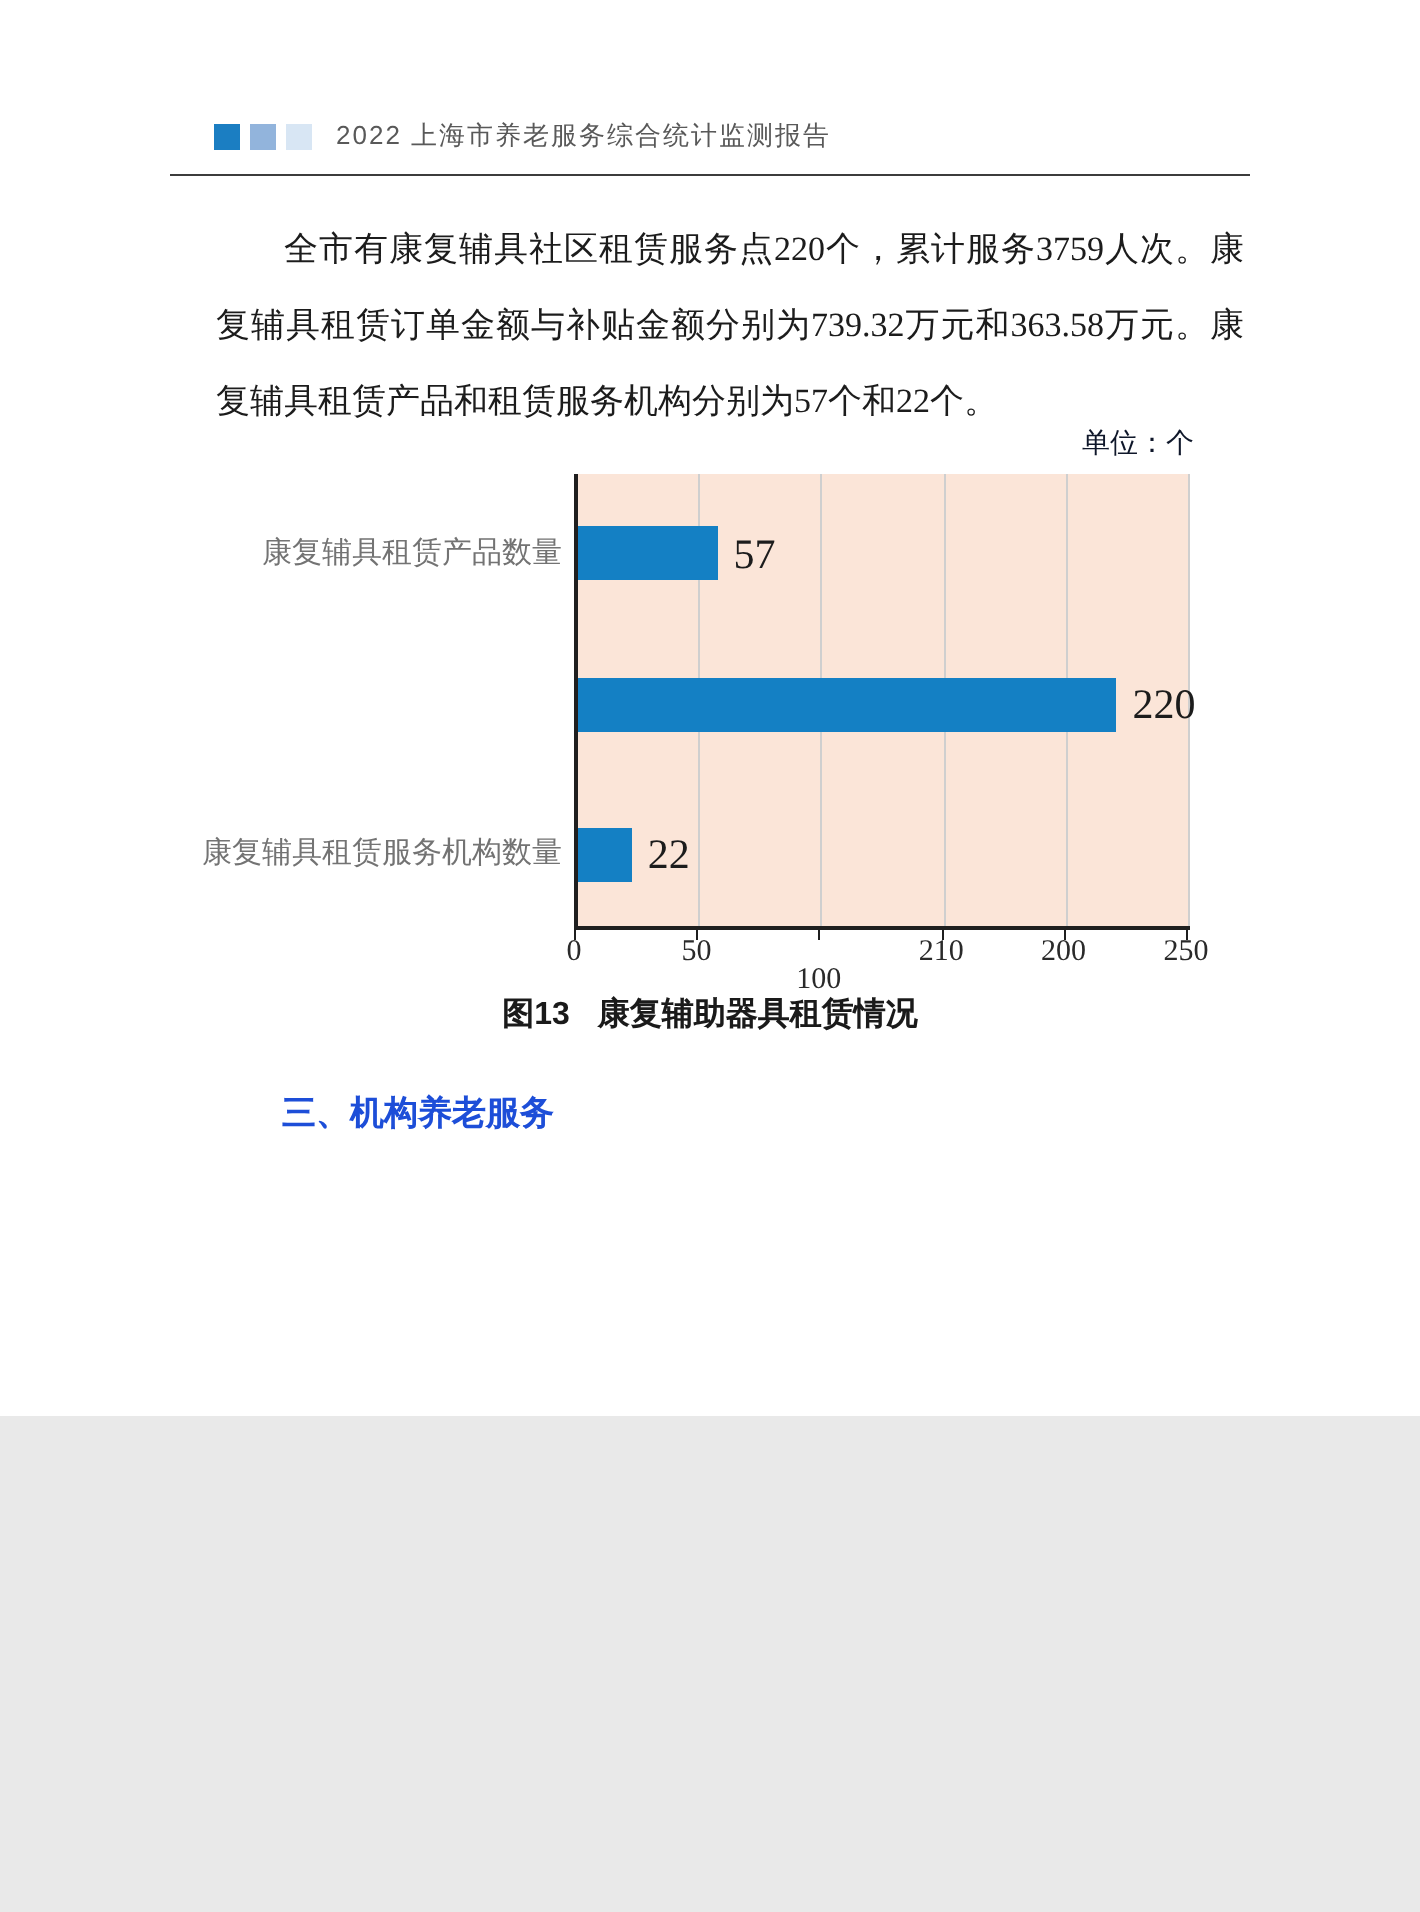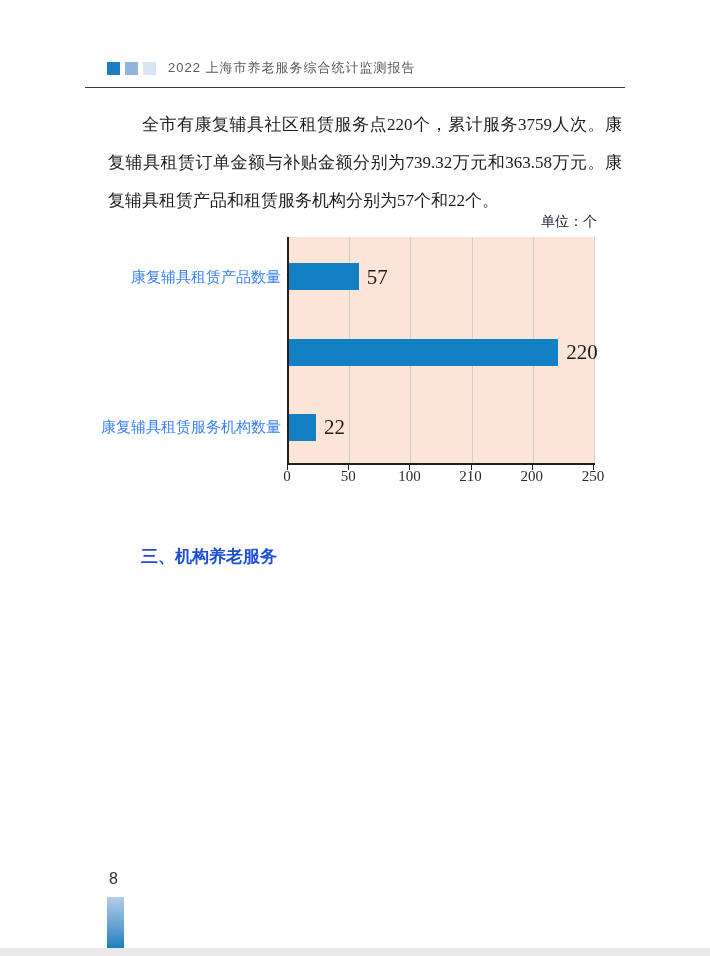--- a/index.html
+++ b/index.html
@@ -1,16 +1,16 @@
 <!DOCTYPE html>
 <html><head>
 <meta charset="utf-8">
 <style>
   html,body{margin:0;padding:0;background:#e9e9e9;}
-  .page{position:relative;width:710px;height:948px;background:#ffffff;margin:0 auto;
+  .page{position:relative;width:710px;height:708px;background:#ffffff;margin:0 auto;
         overflow:hidden;font-family:"Liberation Serif","DejaVu Serif",serif;color:#1c1c1c;}
   
   .header{position:absolute;left:107px;top:59px;display:flex;align-items:center;gap:6px;}
   .squares{display:flex;gap:5px;align-items:center;}
   .square{width:13px;height:13px;display:inline-block;}
   .header-title{margin-left:6px;font-family:"Liberation Sans","DejaVu Sans",sans-serif;
         font-size:13px;color:#595959;letter-spacing:1px;white-space:nowrap;}
   .header-rule{position:absolute;left:85px;top:87px;width:540px;height:0;
         border-top:1px solid #3c3c3c;}
   
@@ -19,21 +19,21 @@
   .para1{top:106px;}
   .para2{top:588px;}
   
   .unit-label{position:absolute;right:113px;top:213px;font-size:14px;color:#0f172a;}
   .chart{position:absolute;left:0;top:237px;width:710px;height:262px;}
   .plot{position:absolute;left:287px;top:0;width:306px;height:226px;
         border-left:2px solid #1f1f1f;border-bottom:2px solid #1f1f1f;}
   .gridline{position:absolute;top:0;bottom:0;width:1px;background:#cfcfcf;}
   .bar{position:absolute;left:0;height:27px;}
   .value-label{position:absolute;font-size:21px;color:#1c1c1c;line-height:22px;}
-  .cat-label{position:absolute;right:429px;font-size:15px;color:#3b82f6;
+  .cat-label{position:absolute;right:429px;font-size:15px;color:#737373;
         line-height:20px;white-space:nowrap;}
   .tick-mark{position:absolute;width:1px;height:5px;background:#1f1f1f;}
   .tick-label{position:absolute;width:44px;text-align:center;font-size:15px;color:#2a2a2a;}
   .caption{position:absolute;left:0;top:497px;width:710px;text-align:center;
         font-family:"Liberation Sans","DejaVu Sans",sans-serif;font-weight:bold;
         font-size:16px;color:#1a1a1a;}
   .caption .cap-title{margin-left:14px;}
   .section-heading{position:absolute;left:141px;top:545px;
         font-family:"Liberation Sans","DejaVu Sans",sans-serif;font-weight:bold;
         font-size:17px;color:#1d4ed8;}
@@ -71,34 +71,37 @@
         <div class="gridline" style="left: 305px;"></div>
         <div class="bar" style="top: 26.1667px; width: 69.768px; background: rgb(20, 128, 196);"></div>
         <div class="bar" style="top: 101.5px; width: 269.28px; background: rgb(20, 128, 196);"></div>
         <div class="bar" style="top: 176.833px; width: 26.928px; background: rgb(20, 128, 196);"></div>
       </div>
   <div class="tick-mark" style="left: 287px; top: 228px;"></div>
       <div class="tick-label" style="left: 265px; top: 231px;">0</div>
       <div class="tick-mark" style="left: 348.2px; top: 228px;"></div>
       <div class="tick-label" style="left: 326.2px; top: 231px;">50</div>
       <div class="tick-mark" style="left: 409.4px; top: 228px;"></div>
-      <div class="tick-label" style="left: 387.4px; top: 231px; text-align: center;">100</div>
+      <div class="tick-label" style="left: 387.4px; top: 245px; text-align: center;">100</div>
       <div class="tick-mark" style="left: 470.6px; top: 228px;"></div>
       <div class="tick-label" style="left: 448.6px; top: 231px;">210</div>
       <div class="tick-mark" style="left: 531.8px; top: 228px;"></div>
       <div class="tick-label" style="left: 509.8px; top: 231px;">200</div>
       <div class="tick-mark" style="left: 593px; top: 228px;"></div>
       <div class="tick-label" style="left: 571px; top: 231px;">250</div>
       <div class="value-label" style="left: 366.768px; top: 28.6667px;">57</div>
       <div class="cat-label" style="top: 29.6667px;">康复辅具租赁产品数量</div>
       <div class="value-label" style="left: 566.28px; top: 104px;">220</div>
       <div class="value-label" style="left: 323.928px; top: 179.333px;">22</div>
       <div class="cat-label" style="top: 180.333px;">康复辅具租赁服务机构数量</div>
     </div>
 
+  <div class="caption">
+    <span>图13</span><span class="cap-title">康复辅助器具租赁情况</span>
+  </div>
 
   <div class="section-heading">三、机构养老服务</div>
 
 
   <div class="page-number">8</div>
   <div class="footer-bar"></div>
 
 </div>
 
 </body></html>

